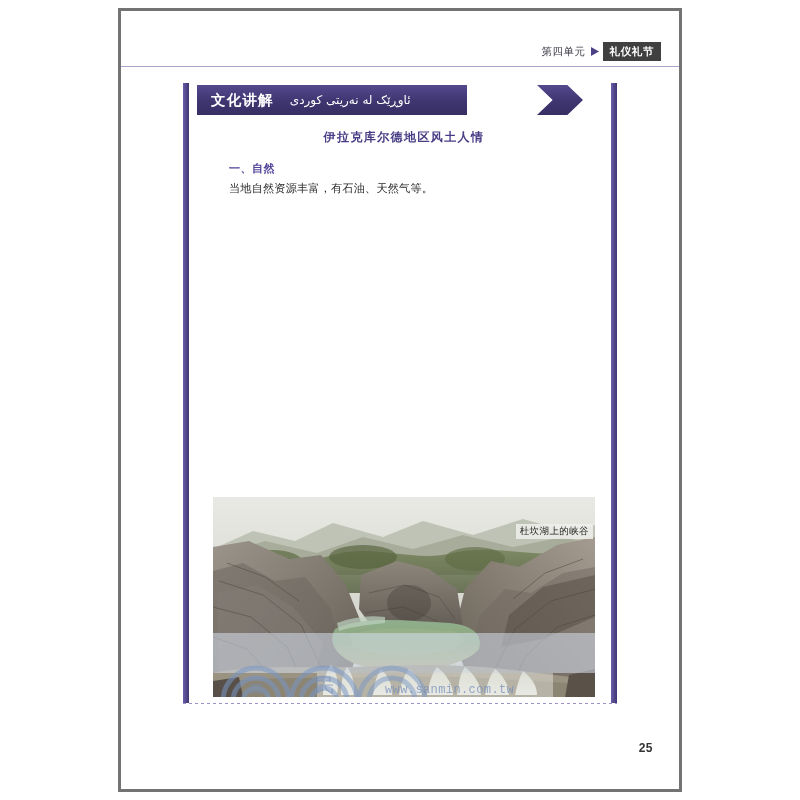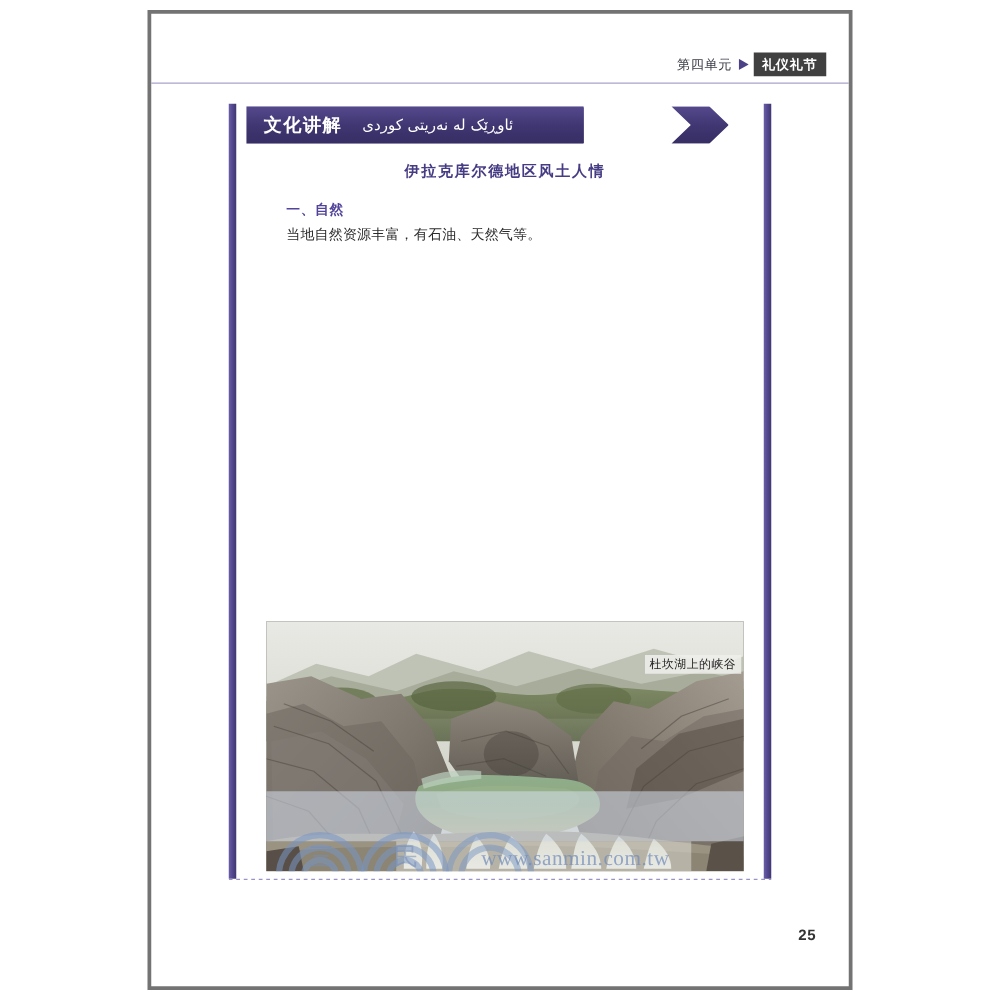--- a/index.html
+++ b/index.html
@@ -240,24 +240,24 @@
     left: 0;
     top: 6px;
     width: 100%;
     height: 40px;
     background: rgba(214,222,236,0.55);
   }
   #watermark-url {
     position: absolute;
     left: 172px;
     bottom: 6px;
-    font-size: 17px;
+    font-size: 12px;
     color: rgba(112,138,186,0.72);
     letter-spacing: 0.4px;
-    font-family: Liberation Serif, serif;
+    font-family: Liberation Mono, monospace;
   }
   .wm-arc {
     position: absolute;
     bottom: 2px;
     width: 74px;
     height: 54px;
     overflow: hidden;
   }
   .wm-arc svg { display:block; }
   #wm-arc-1 { left: 6px; }

